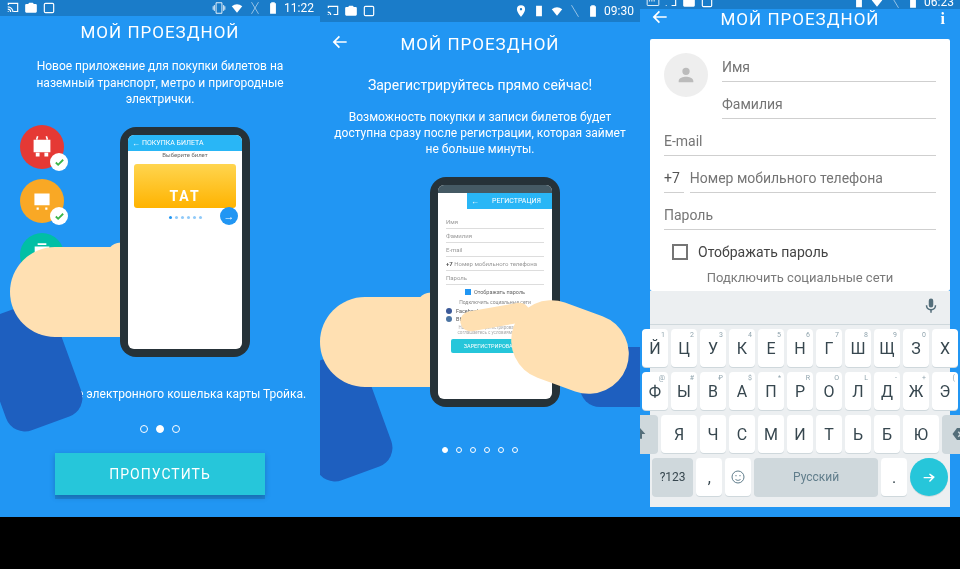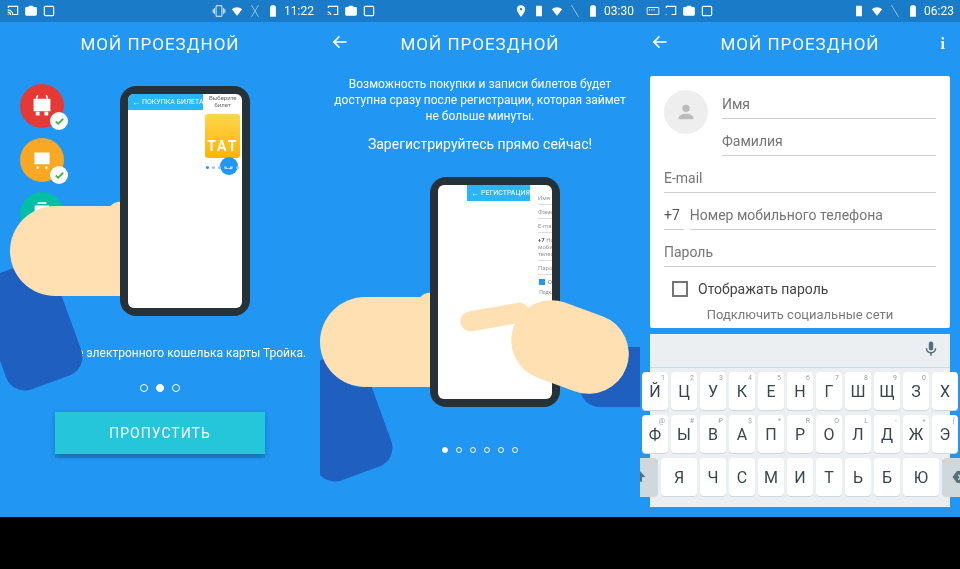--- a/index.html
+++ b/index.html
@@ -30,21 +30,21 @@
   .c-yellow { background: #f9a825; }
   .c-teal { background: #00bfa5; }
   .c-orange { background: #fb8c00; }
   
   .hand-wrap { position: relative; width: 200px; height: 260px; }
   .hand { position: absolute; left: -10px; top: 70px; width: 80px; height: 180px; }
   .hand .palm { position: absolute; width: 150px; height: 90px; background: #ffe0b2; border-radius: 50px 30px 30px 50px; left: -40px; top: 60px; }
   .hand .sleeve { position: absolute; width: 80px; height: 120px; background: #1e5fbf; left: -60px; top: 120px; transform: rotate(-20deg); border-radius: 20px; }
   .hand .thumb { position:absolute; width:30px; height:60px; background:#ffe0b2; border-radius:15px; left:60px; top:55px; transform:rotate(-15deg);}
   .phone { position: absolute; left: 60px; top: 10px; width: 130px; height: 230px; background: #263238; border-radius: 16px; padding: 8px; }
-  .phone .scr { width: 100%; height: 100%; background: #fff; border-radius: 6px; overflow: hidden; display:flex; flex-direction:row;}
+  .phone .scr { width: 100%; height: 100%; background: #fff; border-radius: 6px; overflow: hidden; display:flex; flex-direction:column;}
   .phone .pbar { height: 16px; background: #29b6f6; font-size: 7px; color:#fff; display:flex; align-items:center; padding-left:14px; position:relative;}
   .phone .pbar::before{content:"←"; position:absolute; left:4px; font-size:8px;}
   .phone .pbody { flex:1; padding:0; font-size:6px; color:#666; text-align:center;}
   .phone .pbody .sel{ font-size:6px; margin-bottom:6px;}
   .phone .card { width:90%; height:44px; background:linear-gradient(#ffd54f,#ffb300); margin:0 auto; border-radius:3px; display:flex; align-items:flex-end; justify-content:center; font-size:14px; color:#fff; font-weight:bold; letter-spacing:2px; padding-bottom:4px;}
   .phone .pdots{display:flex; justify-content:center; gap:3px; margin-top:8px;}
   .phone .pdots span{width:3px;height:3px;border-radius:50%;background:#90caf9;}
   .phone .pdots span.a{background:#2196f3;}
   .phone .pgo{ width:18px; height:18px; border-radius:50%; background:#2196f3; color:#fff; font-size:11px; margin-left:auto; margin-right:4px; margin-top:-12px; display:flex; align-items:center; justify-content:center;}
   
@@ -145,20 +145,21 @@
             <path d="M15 2h-6v2H7v18h10V4h-2z"></path>
           </svg>
         </span>
       <span>11:22</span>
     </div>
   </div>
   <div class="appbar">
       <span>МОЙ ПРОЕЗДНОЙ</span>
     </div>
   <div class="s1-body">
+    <div class="s1-sub">Новое приложение для покупки билетов на наземный транспорт, метро и пригородные электрички.</div>
     <div class="s1-mid">
       <div class="s1-icons">
         <div class="ticon c-red">
           <svg viewBox="0 0 24 24">
               <path d="M5 6h14v10H5zM7 20h2v-2H7zm8 0h2v-2h-2zM8 2l-1 3m9-3l1 3" stroke="#fff" stroke-width="1.5" fill="#fff"></path>
             </svg>
           <span class="check">
               <svg viewBox="0 0 24 24">
                 <path d="M20 6L9 17l-5-5" stroke="#3bb54a" stroke-width="4" fill="none"></path>
               </svg>
@@ -273,32 +274,32 @@
       <span class="sicon" style="opacity:.6">
           <svg viewBox="0 0 24 24">
             <path d="M6 2l12 20" stroke="#fff" stroke-width="1.5"></path>
           </svg>
         </span>
       <span class="sicon">
           <svg viewBox="0 0 24 24">
             <path d="M15 2h-6v2H7v18h10V4h-2z"></path>
           </svg>
         </span>
-      <span>03:30</span>
+      <span>09:30</span>
     </div>
   </div>
   <div class="appbar">
     <span class="back"><svg width="20" height="20" viewBox="0 0 24 24" fill="#fff">
           <path d="M20 11H7l5-5-1.4-1.4L3.2 12l7.4 7.4L12 18l-5-5h13z"></path>
         </svg></span>
     <span>МОЙ ПРОЕЗДНОЙ</span>
   </div>
   <div class="s1-body">
+    <div class="s1-sub" style="font-size:14px; margin-bottom:14px;">Зарегистрируйтесь прямо сейчас!</div>
     <div class="s1-sub">Возможность покупки и записи билетов будет доступна сразу после регистрации, которая займет не больше минуты.</div>
-    <div class="s1-sub" style="font-size:14px; margin-bottom:14px;">Зарегистрируйтесь прямо сейчас!</div>
     <div class="s1-mid" style="justify-content:center;">
       <div class="hand-wrap" style="left:-10px;">
         <div class="hand">
           <div class="sleeve"></div>
             <div class="palm"></div>
             <div class="thumb"></div>
         </div>
         <div class="phone reg">
           <div class="scr">
             <div style="height:8px;background:#455a64;"></div>
@@ -482,16 +483,35 @@
               <div class="key">Ь</div>
               <div class="key">Б</div>
               <div class="key">Ю</div>
             </div>
           <div class="key mod big">
               <svg width="18" height="18" viewBox="0 0 24 24" fill="#546e7a">
                 <path d="M22 4H8l-6 8 6 8h14V4zm-5 11l-1.4 1.4L13 13.8l-2.6 2.6L9 15l2.6-2.6L9 9.8 10.4 8.4 13 11l2.6-2.6L17 9.8l-2.6 2.6z"></path>
               </svg>
             </div>
         </div>
+        <div class="krow">
+          <div class="key mod big" style="min-width:40px;font-size:12px;">?123</div>
+          <div class="key">,</div>
+          <div class="key">
+              <svg width="16" height="16" viewBox="0 0 24 24" fill="#607d8b">
+                <circle cx="12" cy="12" r="9" fill="none" stroke="#607d8b" stroke-width="1.5"></circle>
+                <circle cx="9" cy="10" r="1"></circle>
+                <circle cx="15" cy="10" r="1"></circle>
+                <path d="M8 15c1 1.5 2.5 2 4 2s3-.5 4-2" stroke="#607d8b" stroke-width="1.5" fill="none"></path>
+              </svg>
+            </div>
+          <div class="key space" style="background:#cfd8dc;">Русский</div>
+          <div class="key">.</div>
+          <div class="key go">
+              <svg width="16" height="16" viewBox="0 0 24 24" fill="#fff">
+                <path d="M4 12h12l-4-4 1.4-1.4L20.8 12l-7.4 7.4L12 18l4-4H4z"></path>
+              </svg>
+            </div>
+        </div>
       </div>
     </div>
   </div>
 </div>
 
 </body></html>

